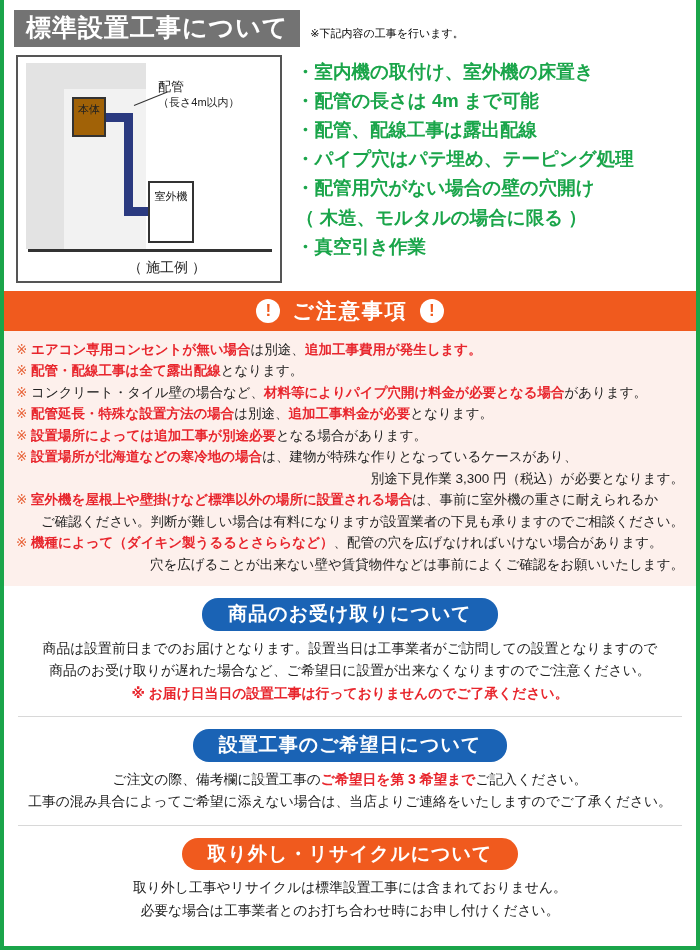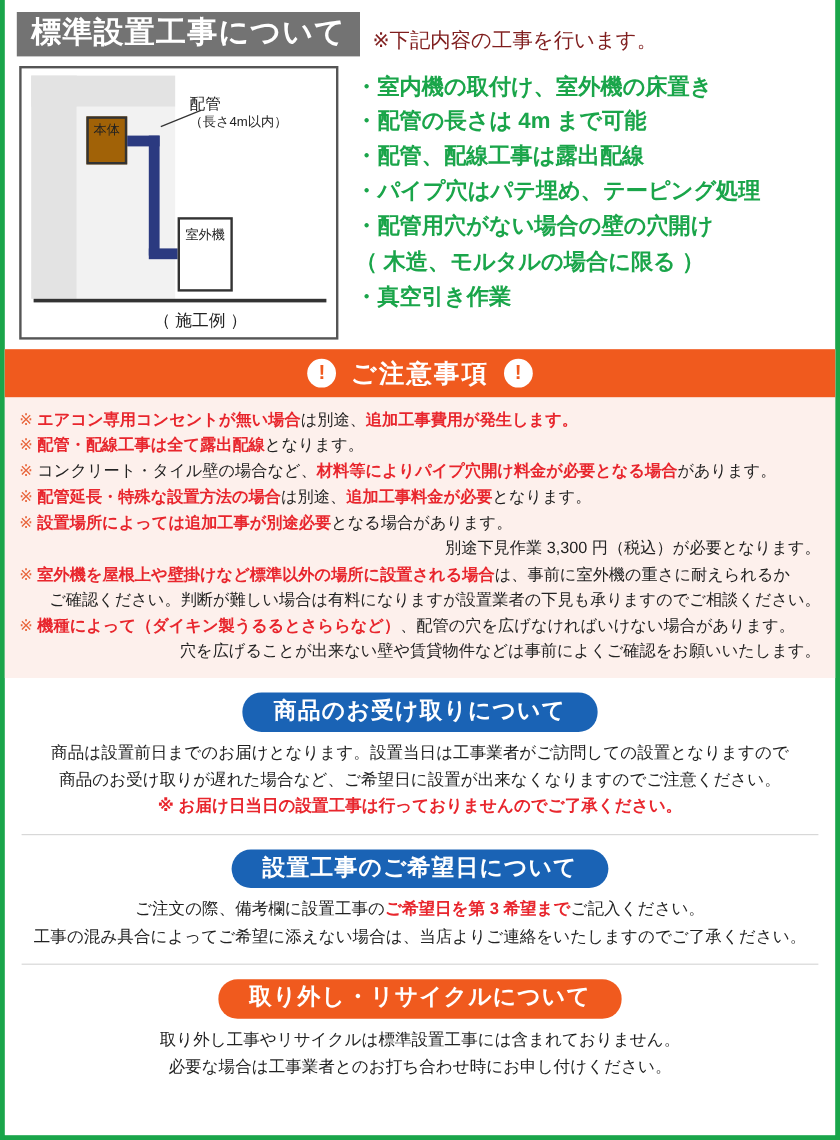--- a/index.html
+++ b/index.html
@@ -40,22 +40,22 @@
     background: #737373;
     color: #ffffff;
     font-size: 25px;
     font-weight: bold;
     letter-spacing: 1px;
     padding: 4px 12px 5px 12px;
     line-height: 1.1;
     white-space: nowrap;
   }
   .title-note {
-    font-size: 17px;
-    color: #7f1d1d;
+    font-size: 11px;
+    color: #000000;
     margin-left: 10px;
     white-space: nowrap;
     margin-top: 10px;
   }
 
   .sec1-body {
     display: flex;
     padding: 6px 8px 0 12px;
   }
   .diagram {
@@ -351,20 +351,21 @@
       <span class="bang">!</span>
       <span class="txt">ご注意事項</span>
       <span class="bang">!</span>
     </div>
     <div class="sec2-body" id="cautions-body">
         <p class="cau"><span class="mk">※ </span><span class="red">エアコン専用コンセントが無い場合</span><span>は別途、</span><span class="red">追加工事費用が発生します。</span></p>
         <p class="cau"><span class="mk">※ </span><span class="red">配管・配線工事は全て</span><span class="red">露出配線</span><span>となります。</span></p>
         <p class="cau"><span class="mk">※ </span><span>コンクリート・タイル壁の場合など、</span><span class="red">材料等によりパイプ穴開け料金が必要となる場合</span><span>があります。</span></p>
         <p class="cau"><span class="mk">※ </span><span class="red">配管延長・特殊な設置方法の場合</span><span>は別途、</span><span class="red">追加工事料金が必要</span><span>となります。</span></p>
         <p class="cau"><span class="mk">※ </span><span class="red">設置場所によっては追加工事が別途必要</span><span>となる場合があります。</span></p>
+        <p class="cau"><span class="mk">※ </span><span class="red">設置場所が北海道などの寒冷地の場合</span><span>は、建物が特殊な作りとなっているケースがあり、</span></p>
         <p class="cau">
           <span class="ind">別途下見作業 3,300 円（税込）が必要となります。</span>
         </p>
         <p class="cau"><span class="mk">※ </span><span class="red">室外機を屋根上や壁掛けなど標準以外の場所に設置される場合</span><span>は、事前に室外機の重さに耐えられるか</span></p>
         <p class="cau">
           <span class="ind">ご確認ください。判断が難しい場合は有料になりますが設置業者の下見も承りますのでご相談ください。</span>
         </p>
         <p class="cau"><span class="mk">※ </span><span class="red">機種によって（ダイキン製うるるとさららなど）</span><span>、配管の穴を広げなければいけない場合があります。</span></p>
         <p class="cau">
           <span class="ind">穴を広げることが出来ない壁や賃貸物件などは事前によくご確認をお願いいたします。</span>

